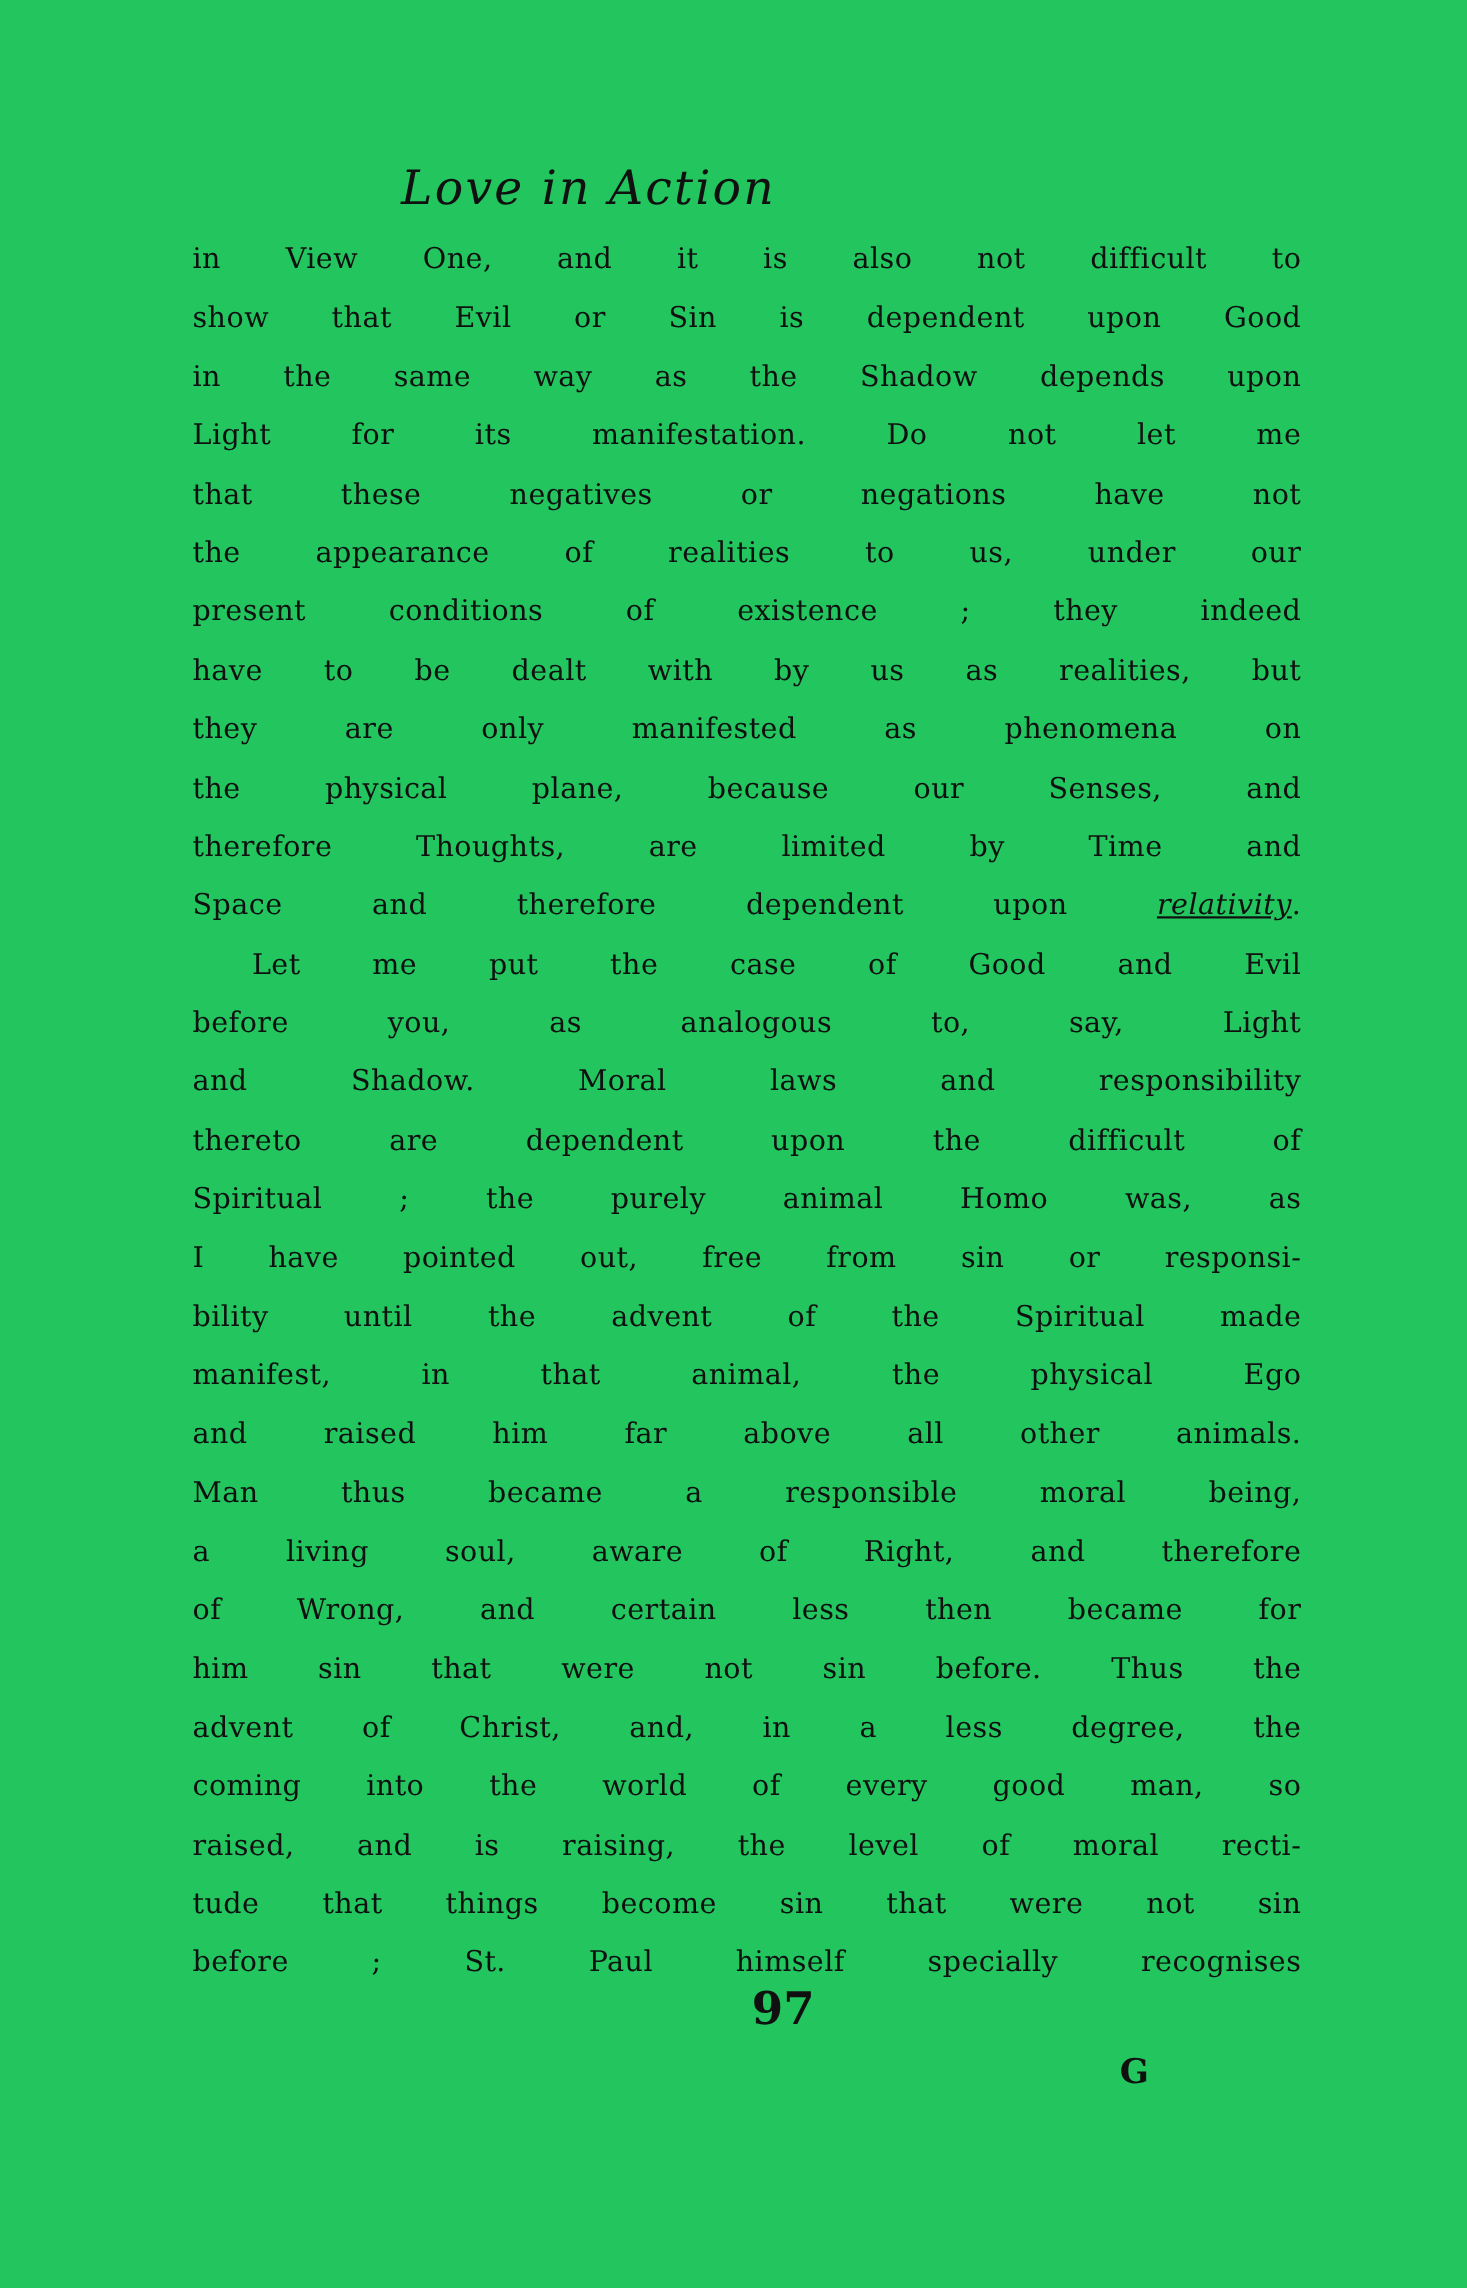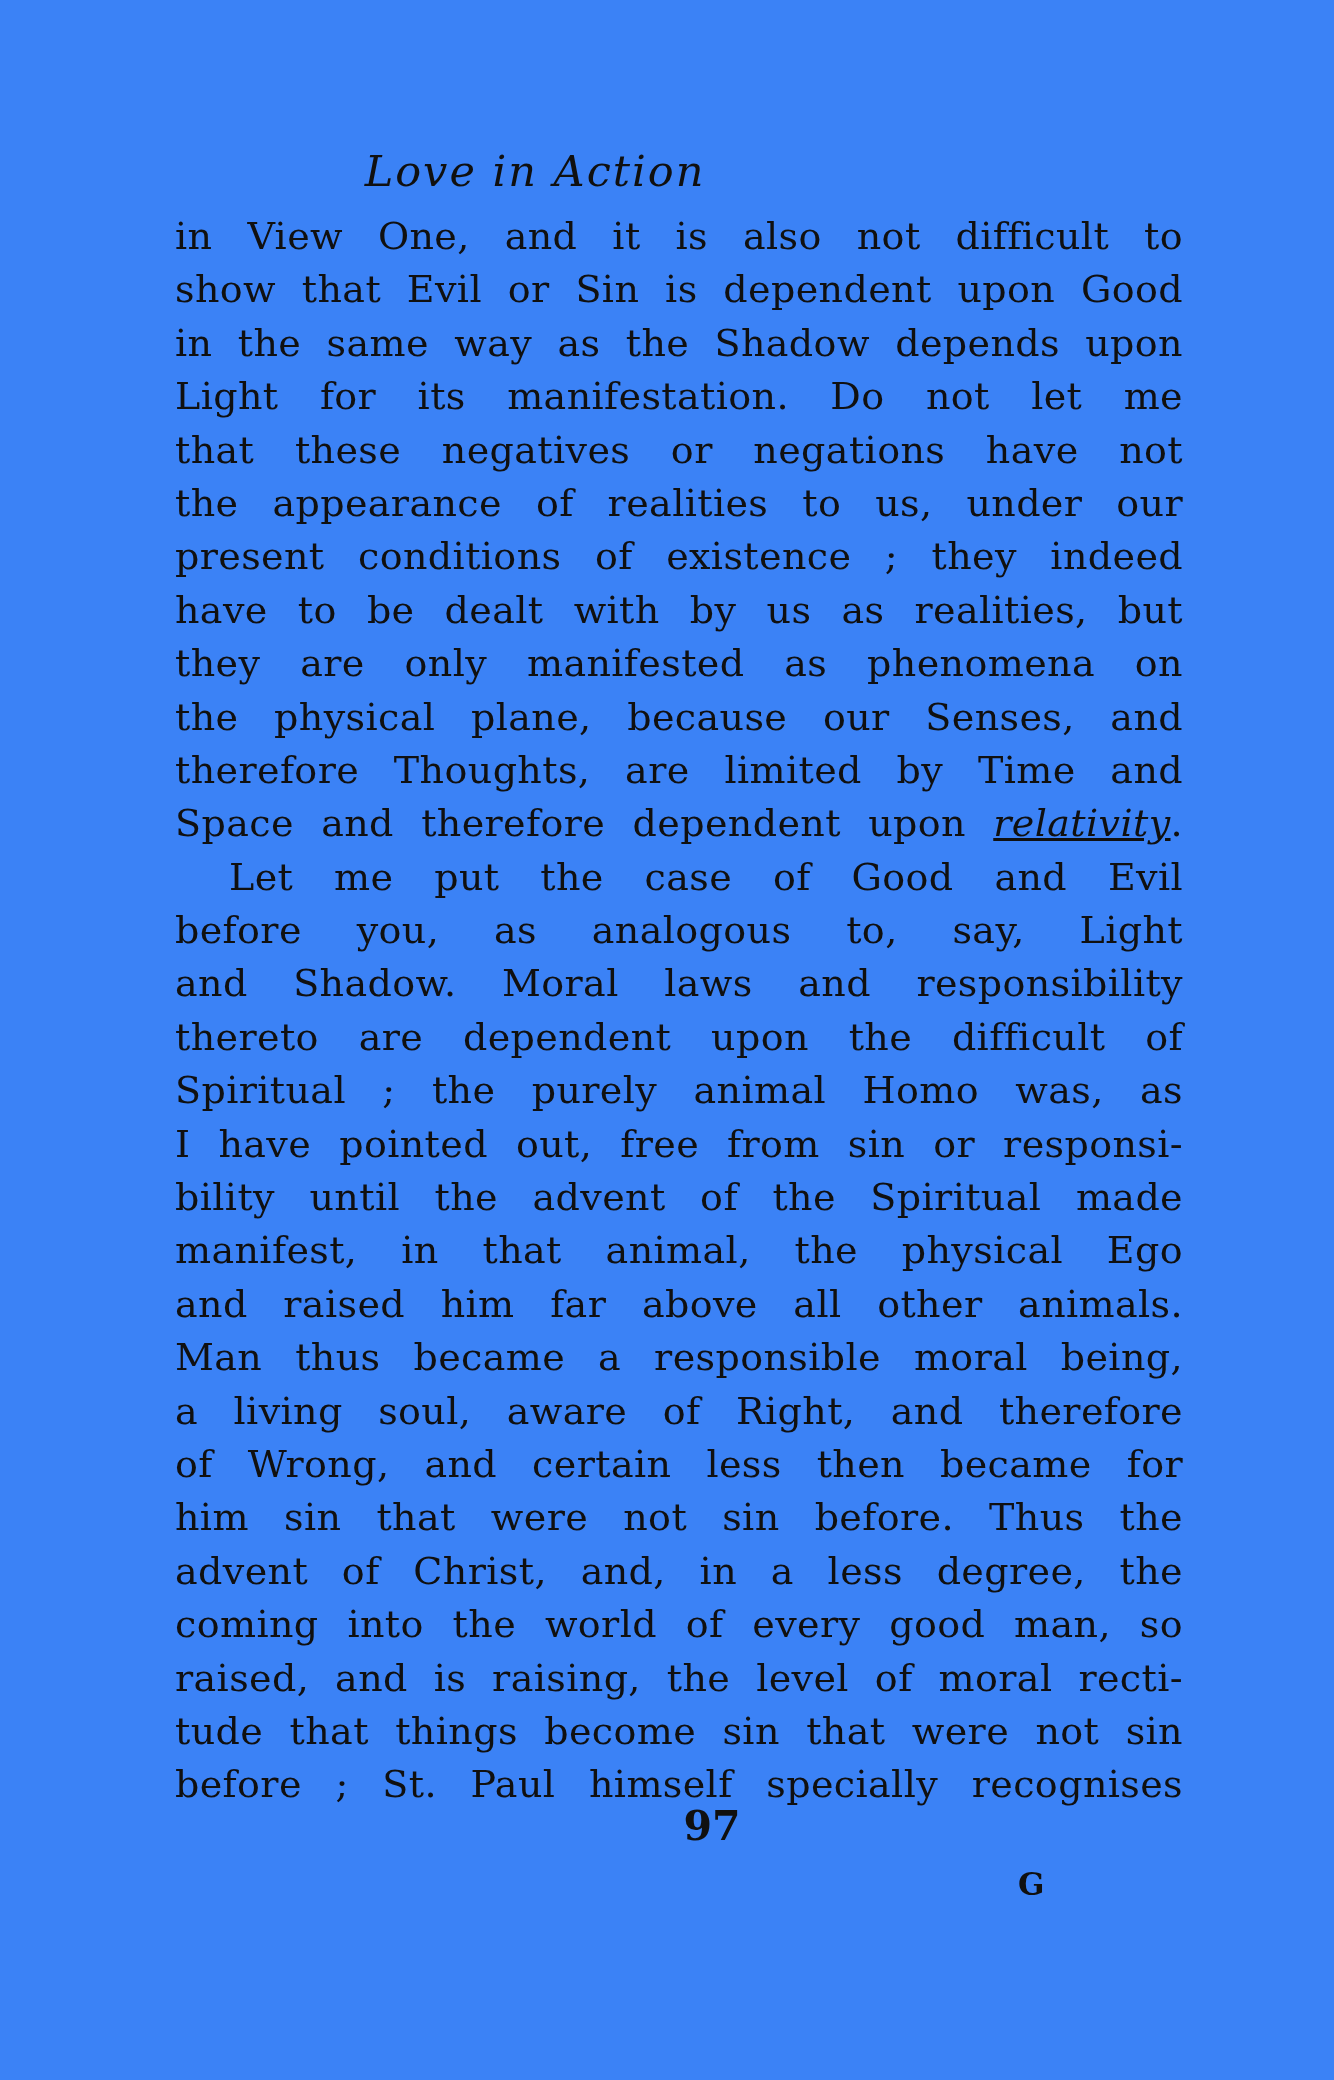--- a/index.html
+++ b/index.html
@@ -4,42 +4,42 @@
 <style>
   html, body {
     margin: 0;
     padding: 0;
     background: #ffffff;
   }
   .page {
     position: relative;
     width: 1334px;
     height: 2080px;
-    background: #3b82f6;
+    background: #22c55e;
     color: #101010;
     font-family: "DejaVu Serif", "Liberation Serif", serif;
     overflow: hidden;
   }
   .running-title {
     position: absolute;
     left: 175px;
     top: 146px;
     width: 720px;
     text-align: center;
     font-style: italic;
     font-size: 43px;
     letter-spacing: 2px;
     white-space: nowrap;
   }
   .body-text {
     position: absolute;
     left: 175px;
     top: 210px;
     width: 1008px;
-    font-size: 38px;
+    font-size: 26px;
     letter-spacing: 0.4px;
   }
   .text-line {
     height: 53.4px;
     line-height: 53.4px;
     text-align: justify;
     text-align-last: justify;
     white-space: normal;
   }
   .text-line.indent {

